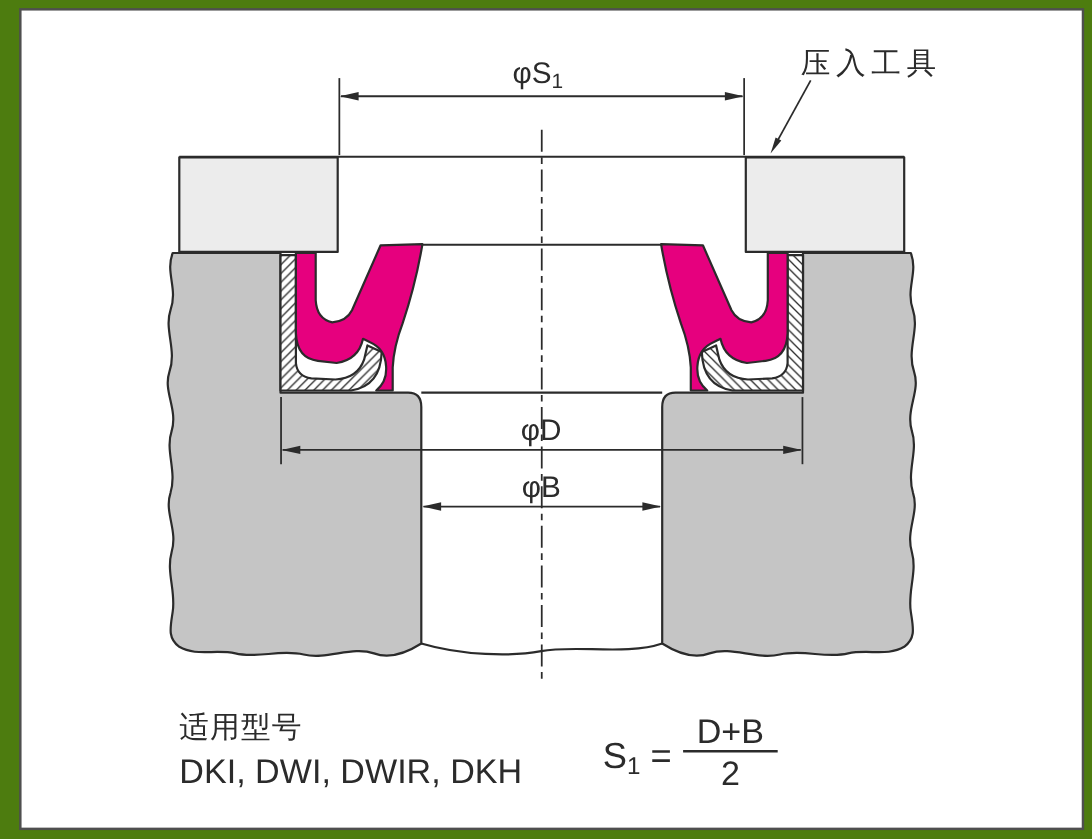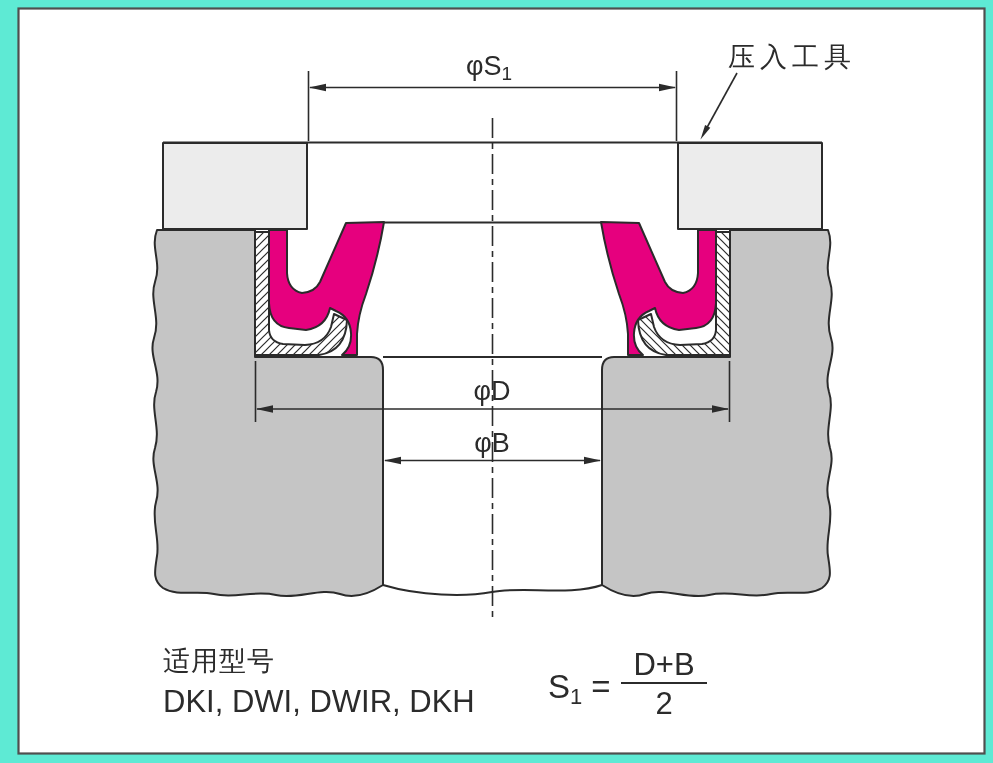--- a/index.html
+++ b/index.html
@@ -1,16 +1,16 @@
 <!DOCTYPE html>
 <html><head>
 <meta charset="utf-8">
 <style>
   html,body{margin:0;padding:0;background:#fff;}
-  .stage{width:993px;height:763px;position:relative;background:#5eead4;
+  .stage{width:993px;height:763px;position:relative;background:#4d7c0f;
          font-family:"Liberation Sans","DejaVu Sans",sans-serif;}
   svg{display:block;}
   text{fill:#2b2b2b;}
   .cjk{font-family:"Liberation Sans","DejaVu Sans",sans-serif;}
   .dimlabel{font-size:27px;}
   .sub{font-size:19px;}
 </style>
 </head>
 <body>
 

